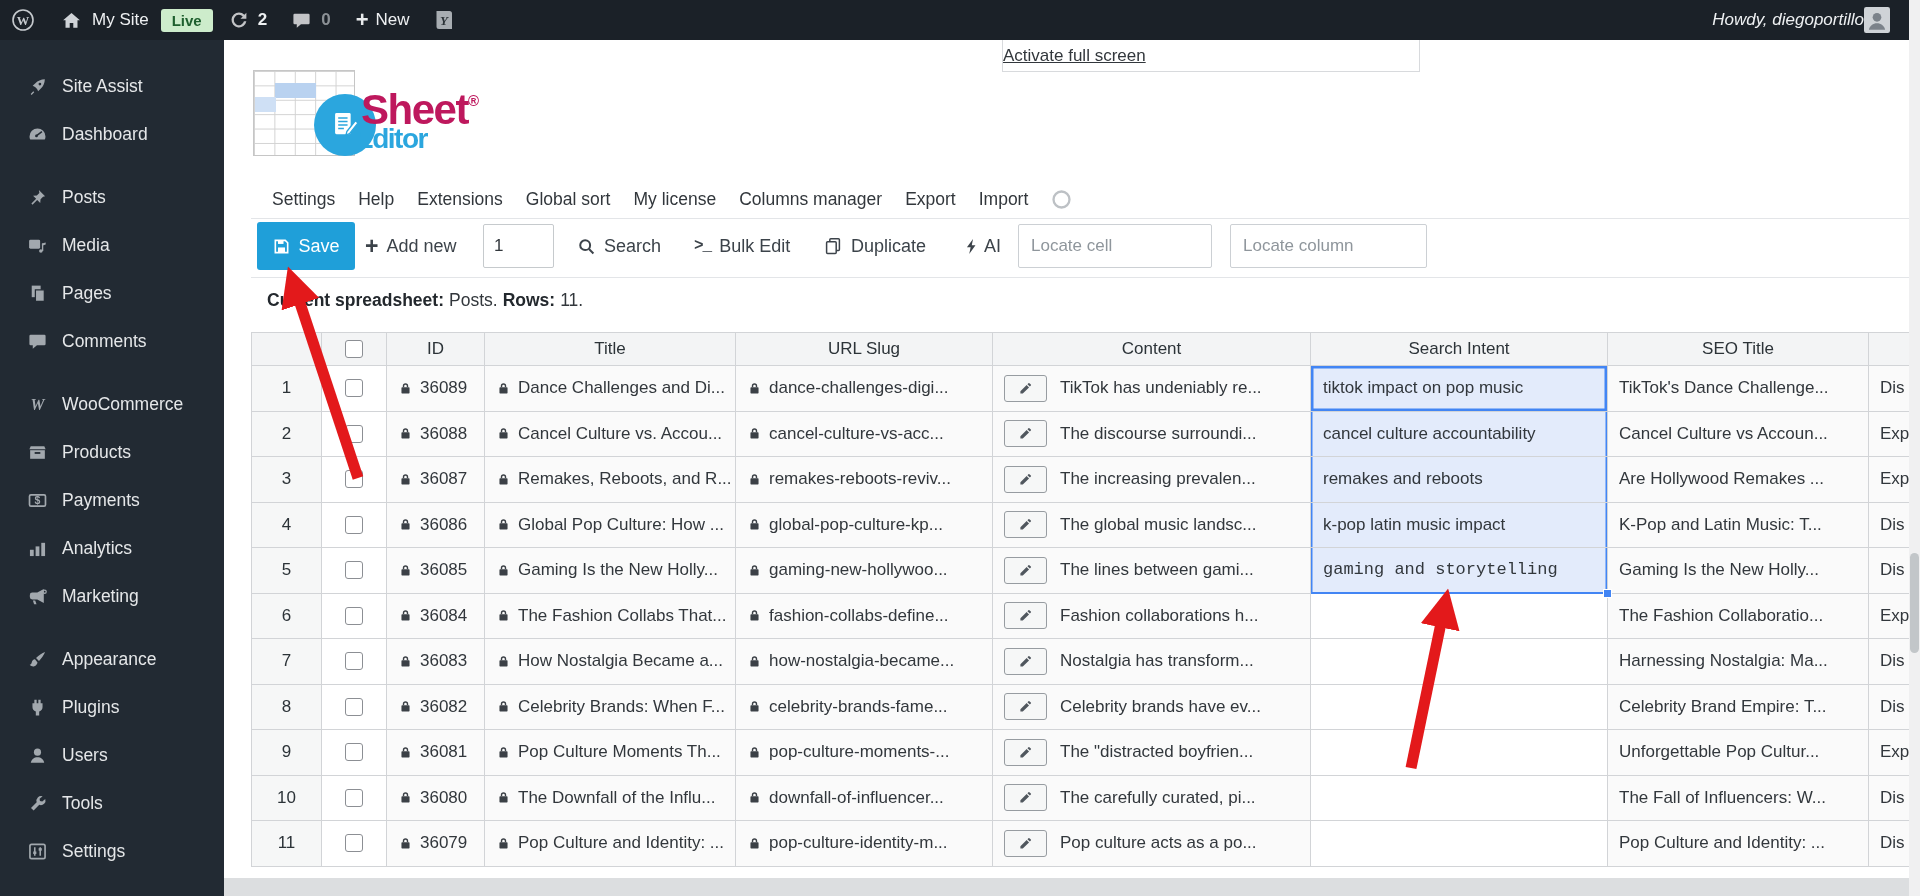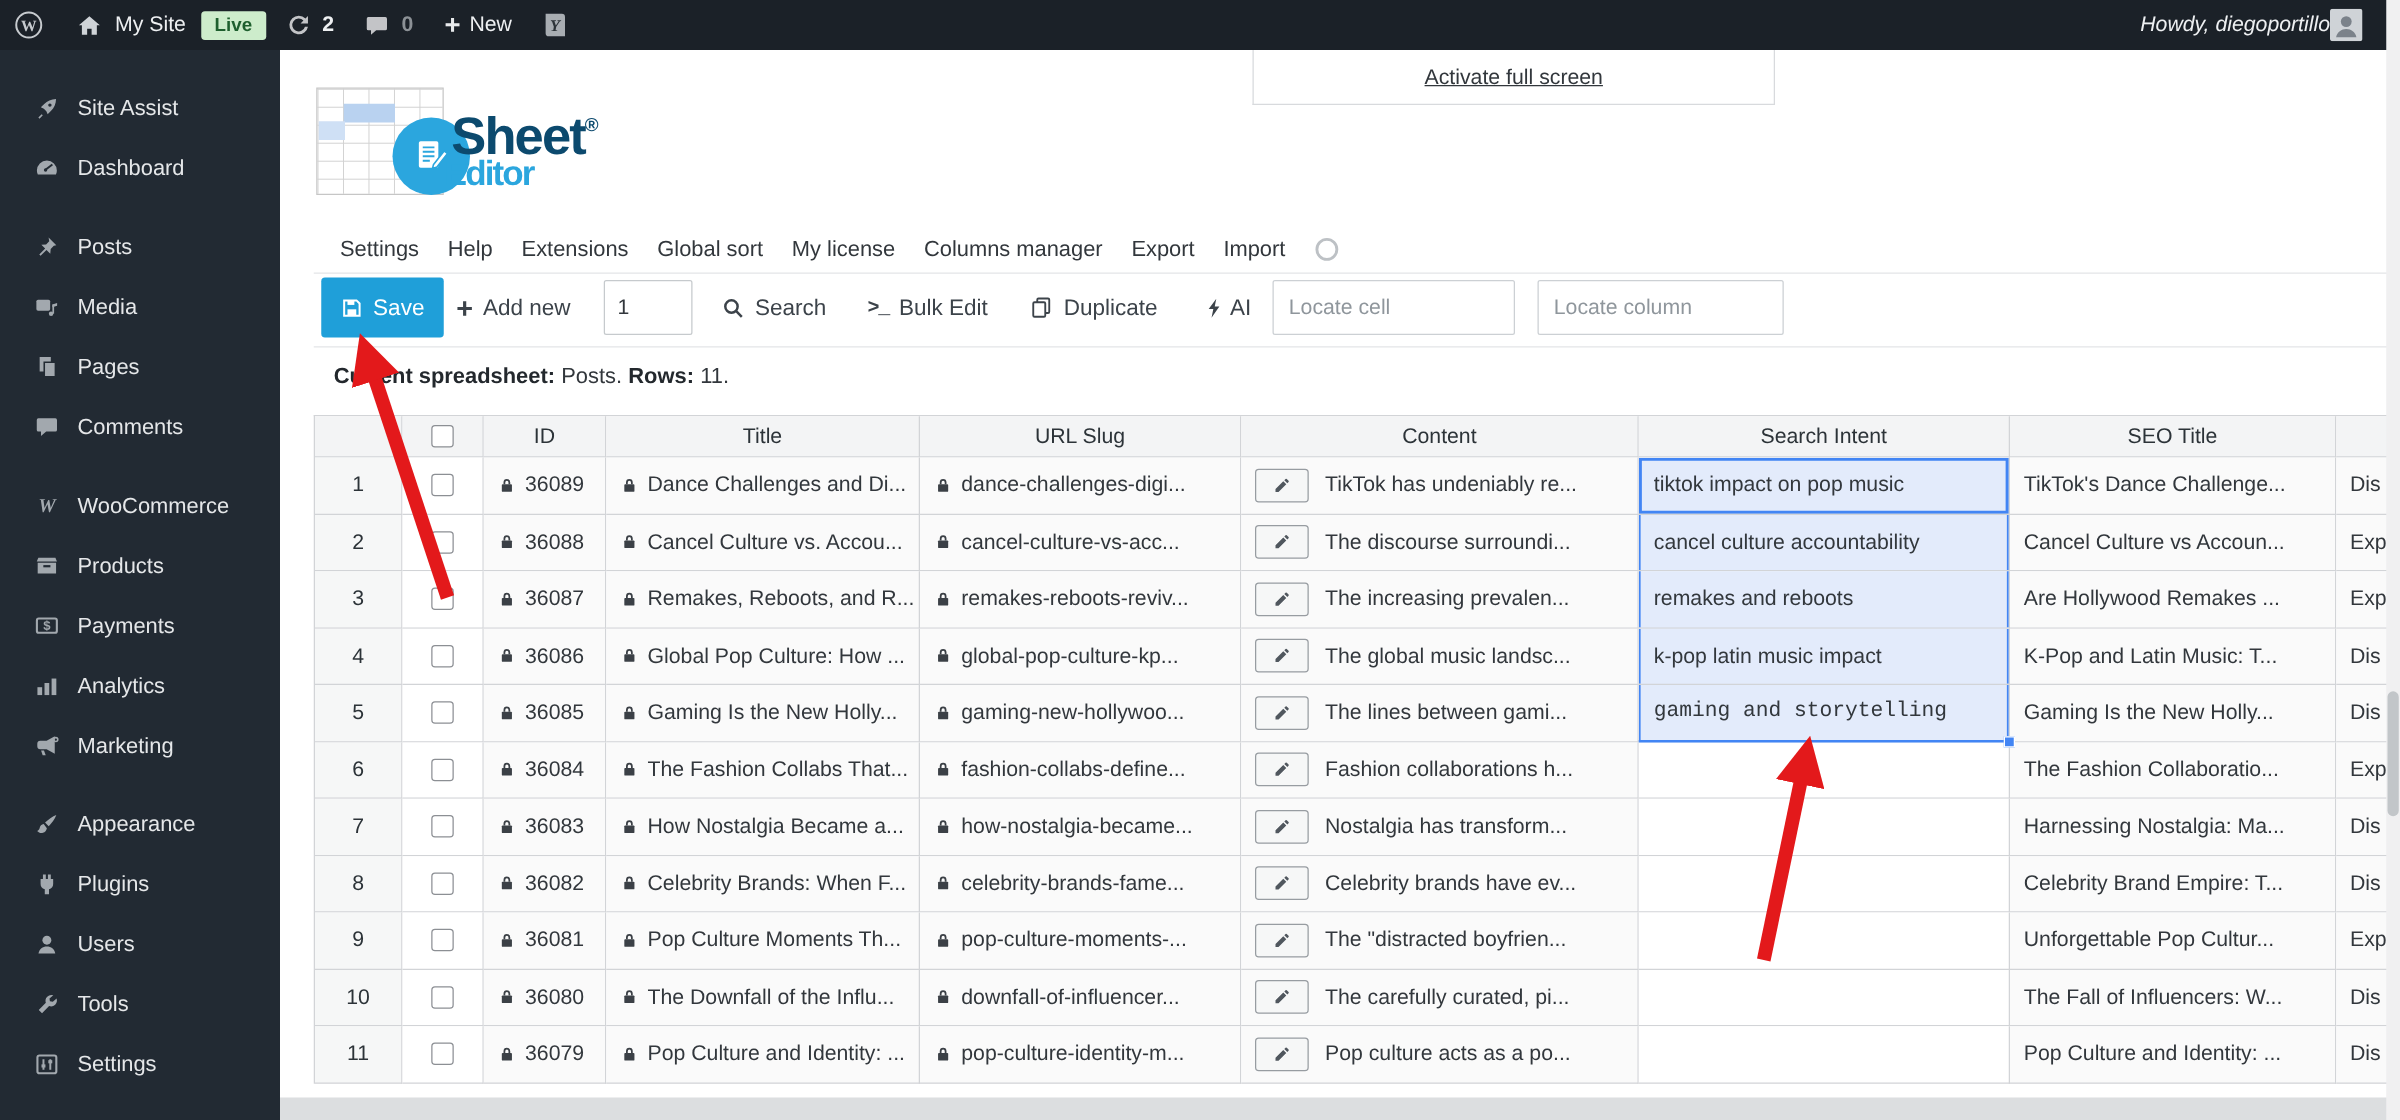--- a/index.html
+++ b/index.html
@@ -31,33 +31,33 @@
   
   #sidebar{position:absolute;left:0;top:40px;width:224px;height:856px;background:#222a33;padding-top:22px;z-index:20;}
   .sb-item{height:48px;display:flex;align-items:center;color:#e5e7e9;font-size:17.5px;cursor:pointer;}
   .sb-item.gap{margin-top:15px;}
   .sb-icon{width:21px;height:21px;margin:0 14px 0 27px;color:#a2a8ae;display:inline-flex;flex:none;}
   .sb-icon svg{width:21px;height:21px;}
 
   
   #content{position:absolute;left:224px;top:40px;width:1696px;height:856px;background:#fff;overflow:hidden;z-index:10;}
 
-  #fullscreen-box{position:absolute;left:778px;top:0;width:418px;height:44px;border:1px solid #d8dadd;border-top:none;display:flex;align-items:center;justify-content:center;background:#fff;}
+  #fullscreen-box{position:absolute;left:778px;top:0;width:418px;height:32px;border:1px solid #d8dadd;border-top:none;display:flex;align-items:center;justify-content:flex-start;background:#fff;}
   #fullscreen-link{font-size:17px;color:#32373c;text-decoration:underline;cursor:pointer;}
 
   
   #logo{position:absolute;left:29px;top:18px;width:270px;height:104px;}
   .logo-grid{position:absolute;left:0;top:12px;width:102px;height:86px;border:1px solid #c6c6c6;background:#fff;
     background-image:linear-gradient(#d2d2d2 1px,transparent 1px),linear-gradient(90deg,#d2d2d2 1px,transparent 1px);
     background-size:20.4px 14.4px;}
   .logo-cell-a{position:absolute;left:21px;top:12px;width:41px;height:15px;background:#b9d2f0;}
   .logo-cell-b{position:absolute;left:1px;top:26px;width:21px;height:15px;background:#cfe0f5;}
   .logo-circle{position:absolute;left:61px;top:36px;width:62px;height:62px;border-radius:50%;background:#2ba6de;display:flex;align-items:center;justify-content:center;}
   .logo-circle svg{width:34px;height:34px;}
-  .logo-sheet{position:absolute;left:108px;top:24px;font-size:42px;font-weight:bold;color:#0c4a6e;letter-spacing:-1.5px;line-height:38px;}
+  .logo-sheet{position:absolute;left:108px;top:24px;font-size:42px;font-weight:bold;color:#be185d;letter-spacing:-1.5px;line-height:38px;}
   .logo-reg{font-size:15px;vertical-align:18px;letter-spacing:0;}
   .logo-editor{position:absolute;left:102px;top:62px;font-size:28px;font-weight:bold;color:#2ba6de;letter-spacing:-1.5px;line-height:38px;}
 
   
   #menu{position:absolute;left:48px;top:146px;height:26px;display:flex;align-items:center;gap:23px;font-size:17.5px;color:#32373c;}
   .menu-item{cursor:pointer;white-space:nowrap;}
   #menu-wp-icon{display:inline-flex;}
   #menu-wp-icon svg{width:21px;height:21px;}
 
   .h-divider{position:absolute;left:27px;right:0;height:1px;background:#e3e5e8;}

